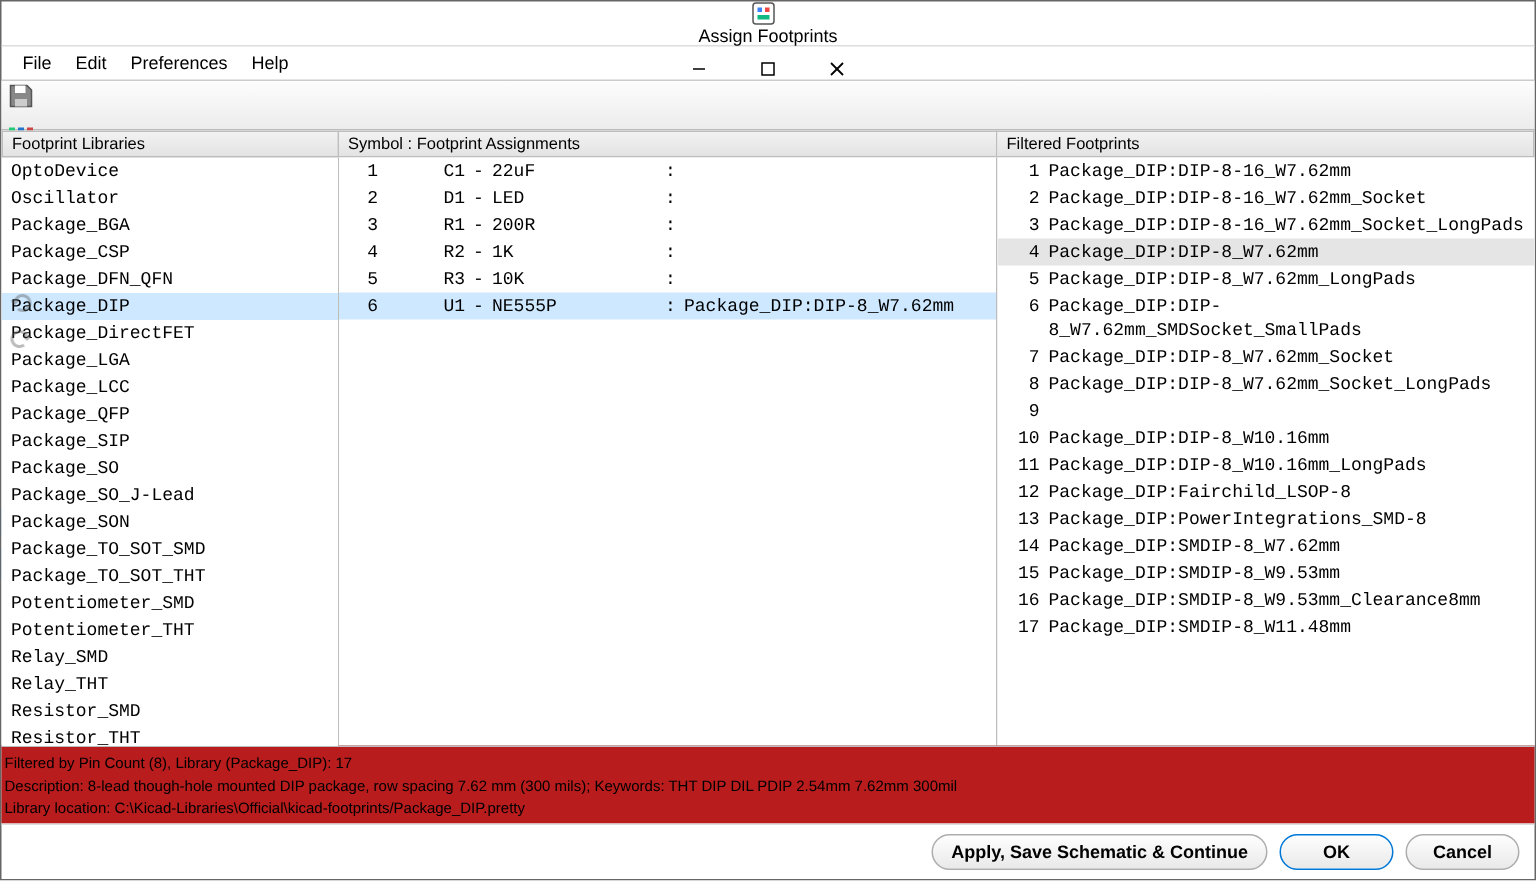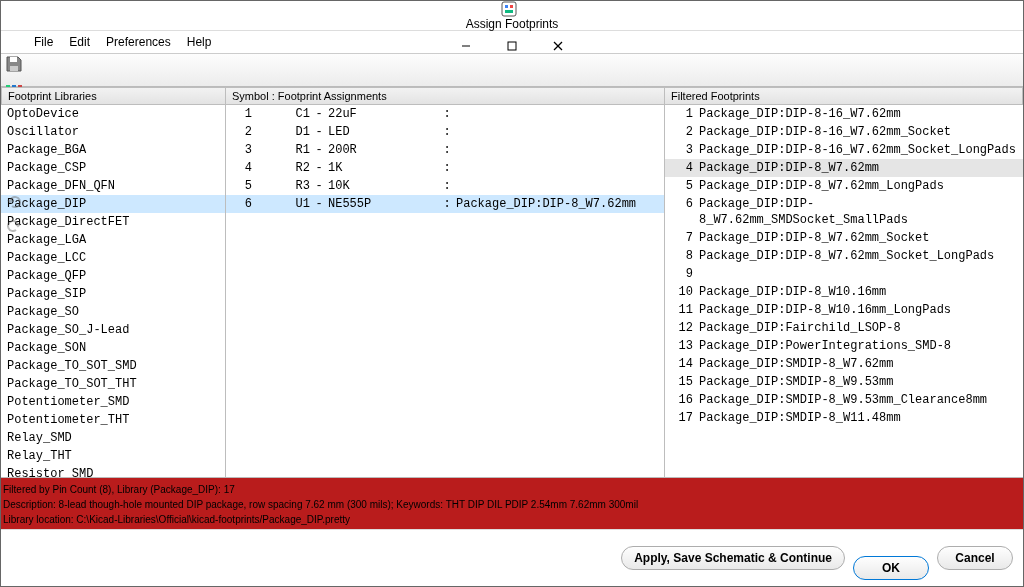--- a/index.html
+++ b/index.html
@@ -3,21 +3,21 @@
 <meta charset="utf-8">
 <style>
   * { box-sizing: border-box; margin: 0; padding: 0; }
   html, body { width: 1024px; height: 587px; font-family: "Segoe UI", Tahoma, sans-serif; font-size: 12px; background: #fff; color: #000; overflow: hidden; }
   .window { display: flex; flex-direction: column; height: 100%; border: 1px solid #666; }
   .titlebar { height: 30px; display: flex; align-items: center; padding: 0 8px; border-bottom: 1px solid #ddd; flex-direction: column; }
   .titlebar .app-icon { width: 16px; height: 16px; margin-right: 6px; display:inline-flex; align-items:center; justify-content:center; }
   .titlebar .title { flex: 1; font-size: 12px; }
   .win-btns { display: flex; gap: 0; }
   .win-btn { width: 46px; height: 30px; display: flex; align-items: center; justify-content: center; font-size: 13px; font-family: "Segoe UI Symbol", sans-serif; }
-  .menubar { height: 22px; display: flex; align-items: center; padding: 0 6px; gap: 0; margin-left: 19px; }
+  .menubar { height: 22px; display: flex; align-items: center; padding: 0 6px; gap: 0; }
   .menubar .menu-item { padding: 2px 8px; font-size: 12px; }
   .toolbar { height: 34px; background: linear-gradient(#fdfdfd, #ececec); border-top: 1px solid #ccc; border-bottom: 1px solid #bbb; display: flex; align-items: flex-start; padding: 0 0; gap: 4px; flex-direction: column; }
   .tb-btn { width: 26px; height: 26px; display:inline-flex; align-items:center; justify-content:center; border-radius:3px; }
   .tb-btn.disabled { opacity: 0.4; }
   .tb-sep { width: 1px; height: 22px; background: #bbb; margin: 0 4px; }
   .tb-label { font-weight: bold; font-size: 12px; margin: 0 4px 0 8px; }
   .tb-input { width: 150px; height: 22px; border: 1px solid #888; padding: 0 4px; font-size: 12px; background: #fff; }
 
   .main { flex: 1; display: flex; background: #fff; min-height: 0; }
   .panel { display: flex; flex-direction: column; min-height: 0; }
@@ -38,21 +38,21 @@
   .a-colon { width: 14px; text-align: center; }
   .a-fp { flex: 1; padding-left: 2px; }
 
   .filt-row { display:flex; padding: 1px 0; line-height:16px; }
   .filt-row.highlight { background:#e5e5e5; }
   .f-num { width: 28px; text-align: right; margin-right: 6px; }
 
   .status { border-top: 1px solid #bbb; padding: 4px 6px 2px 2px; font-size: 10px; line-height: 15px; background: #b91c1c; }
   .footer { display: flex; justify-content: flex-end; align-items: center; gap: 8px; padding: 6px 10px; border-top: 1px solid #ddd; }
   .btn { min-width: 76px; height: 24px; padding: 0 12px; border: 1px solid #adadad; background: linear-gradient(#fefefe,#e9e9e9); font-size: 12px; border-radius: 12px; font-weight: bold; }
-  .btn.primary { border-color: #0078d7; margin-top: 20px; }
+  .btn.primary { border-color: #0078d7; }
 
   
   svg { display:block; }
 </style>
 </head>
 <body>
 
 <div class="window">
 
   <div class="titlebar">

